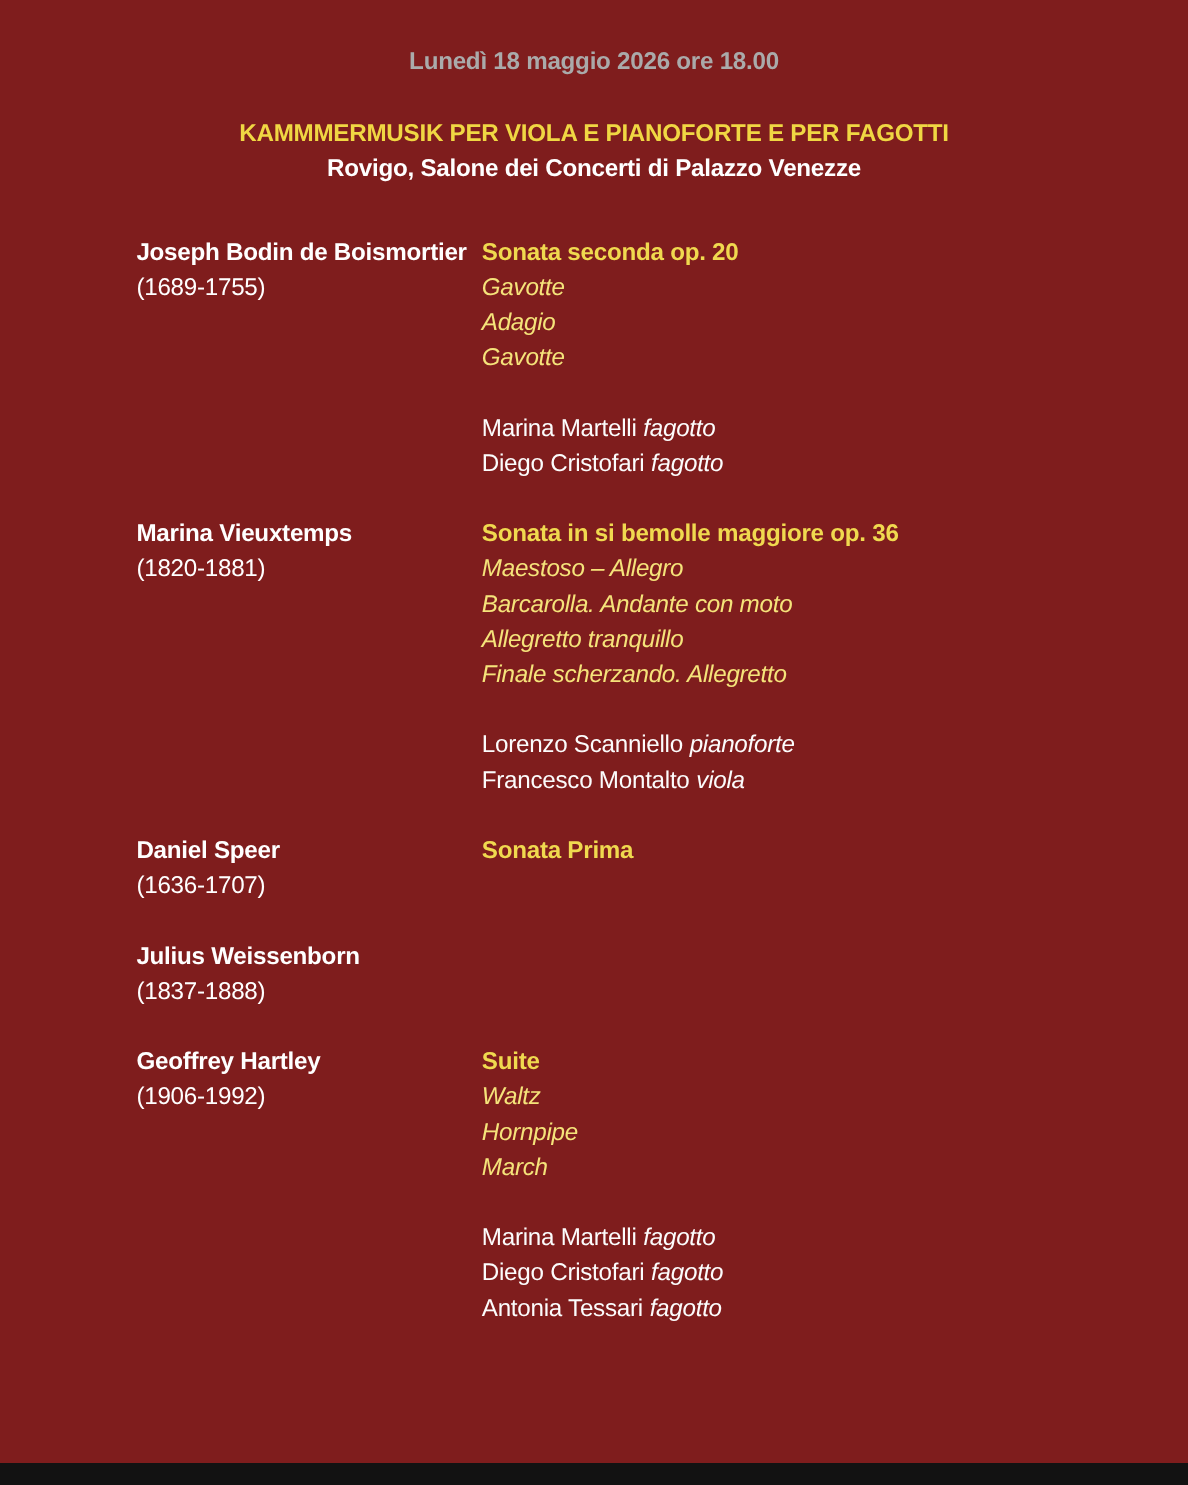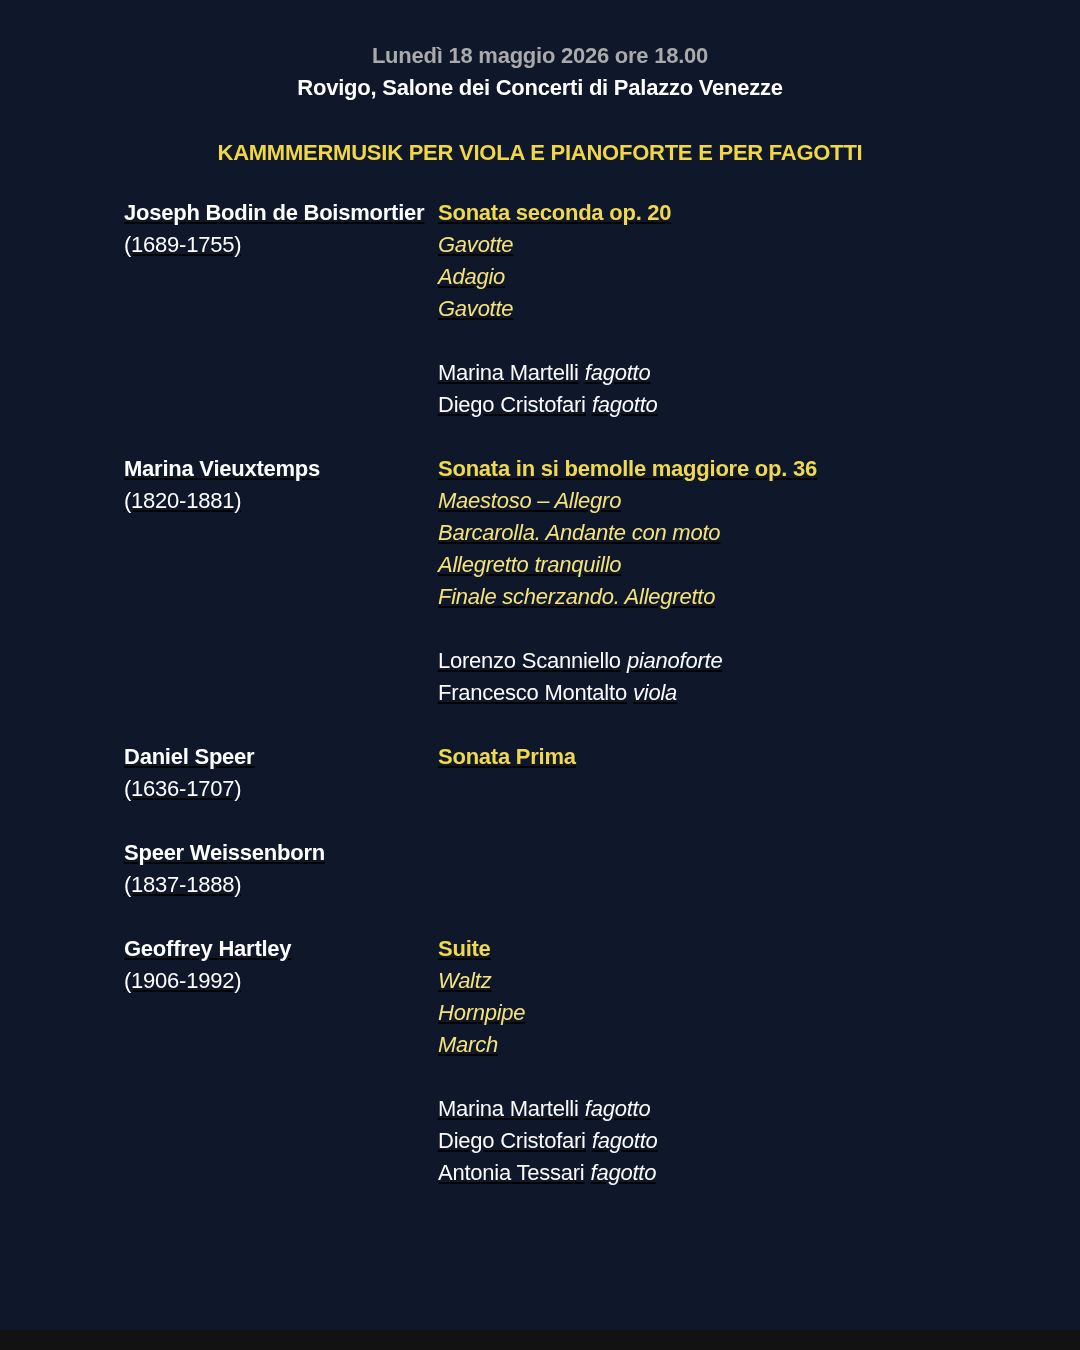--- a/index.html
+++ b/index.html
@@ -4,21 +4,21 @@
 <style>
   html, body {
     margin: 0;
     padding: 0;
     background: #000000;
   }
   .poster {
     position: relative;
     width: 1080px;
     height: 1350px;
-    background: #0f172a;
+    background: #7f1d1d;
     overflow: hidden;
     font-family: "Liberation Sans", sans-serif;
     letter-spacing: -0.015em;
   }
   .line {
     font-size: 22px;
     line-height: 32px;
     white-space: nowrap;
   }
   
@@ -34,23 +34,22 @@
     color: #FFFFFF;
     font-weight: 700;
   }
   .h-title {
     color: #F0D743;
     font-weight: 700;
     margin-top: 33px;
   }
   
   .program {
-    margin-top: 28px;
+    margin-top: 44px;
     padding-left: 124px;
-    text-decoration: underline;
   }
   .section {
     display: flex;
     margin-bottom: 32px;
   }
   .col-left {
     width: 314px;
     flex-shrink: 0;
   }
   .col-right {
@@ -91,22 +90,22 @@
     background: #121212;
   }
 </style>
 </head>
 <body>
 
 <div class="poster">
 
   <div class="header">
     <div class="line h-date">Lunedì 18 maggio 2026 ore 18.00</div>
+    <div class="line h-title">KAMMMERMUSIK PER VIOLA E PIANOFORTE E PER FAGOTTI</div>
     <div class="line h-venue">Rovigo, Salone dei Concerti di Palazzo Venezze</div>
-    <div class="line h-title">KAMMMERMUSIK PER VIOLA E PIANOFORTE E PER FAGOTTI</div>
   </div>
 
   <div class="program">
 
     <div class="section">
       <div class="col-left">
         <div class="line composer">Joseph Bodin de Boismortier</div>
         <div class="line dates">(1689-1755)</div>
       </div>
       <div class="col-right">
@@ -144,21 +143,21 @@
         <div class="line composer">Daniel Speer</div>
         <div class="line dates">(1636-1707)</div>
       </div>
       <div class="col-right">
         <div class="line work-title">Sonata Prima</div>
       </div>
     </div>
 
     <div class="section">
       <div class="col-left">
-        <div class="line composer">Speer Weissenborn</div>
+        <div class="line composer">Julius Weissenborn</div>
         <div class="line dates">(1837-1888)</div>
       </div>
     </div>
 
     <div class="section">
       <div class="col-left">
         <div class="line composer">Geoffrey Hartley</div>
         <div class="line dates">(1906-1992)</div>
       </div>
       <div class="col-right">

